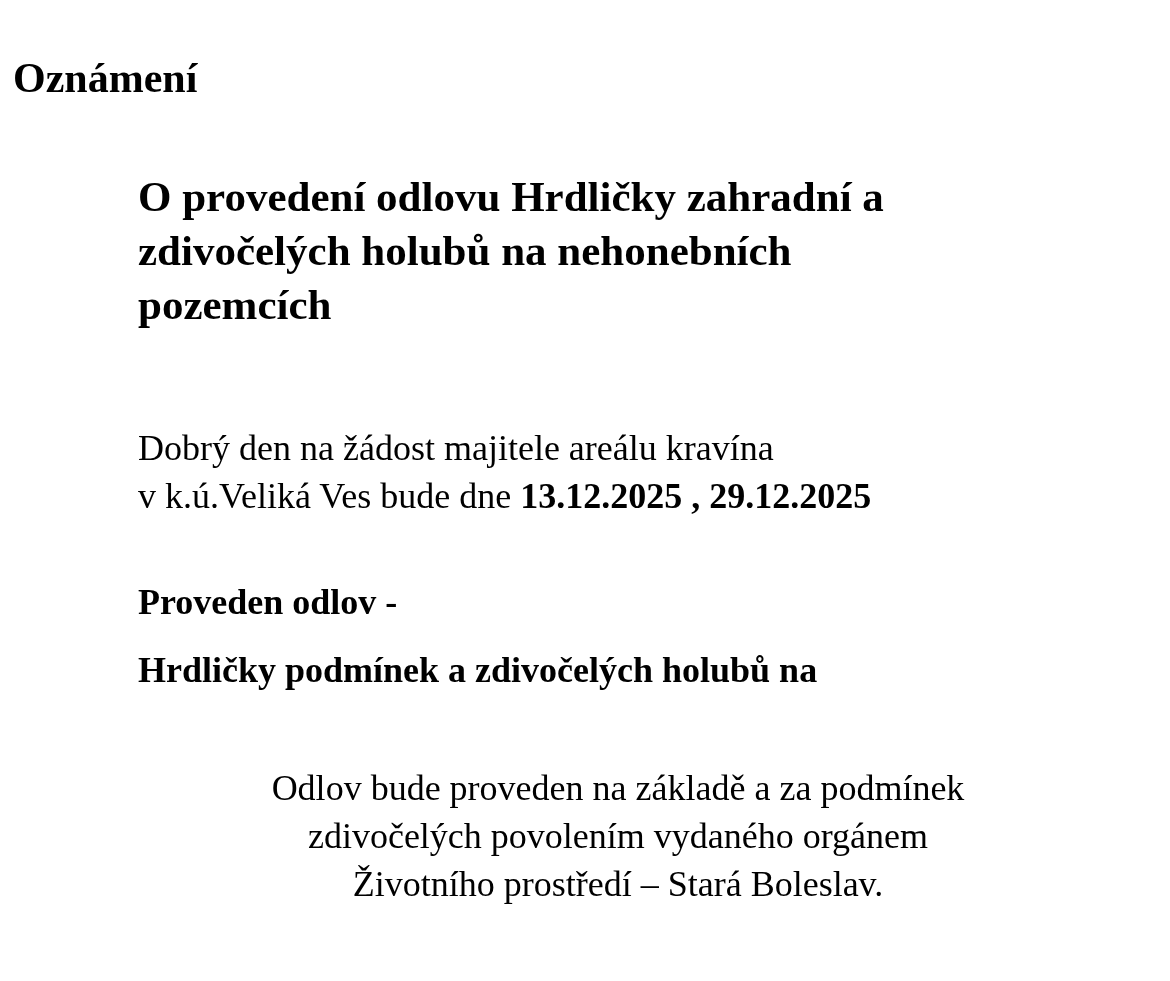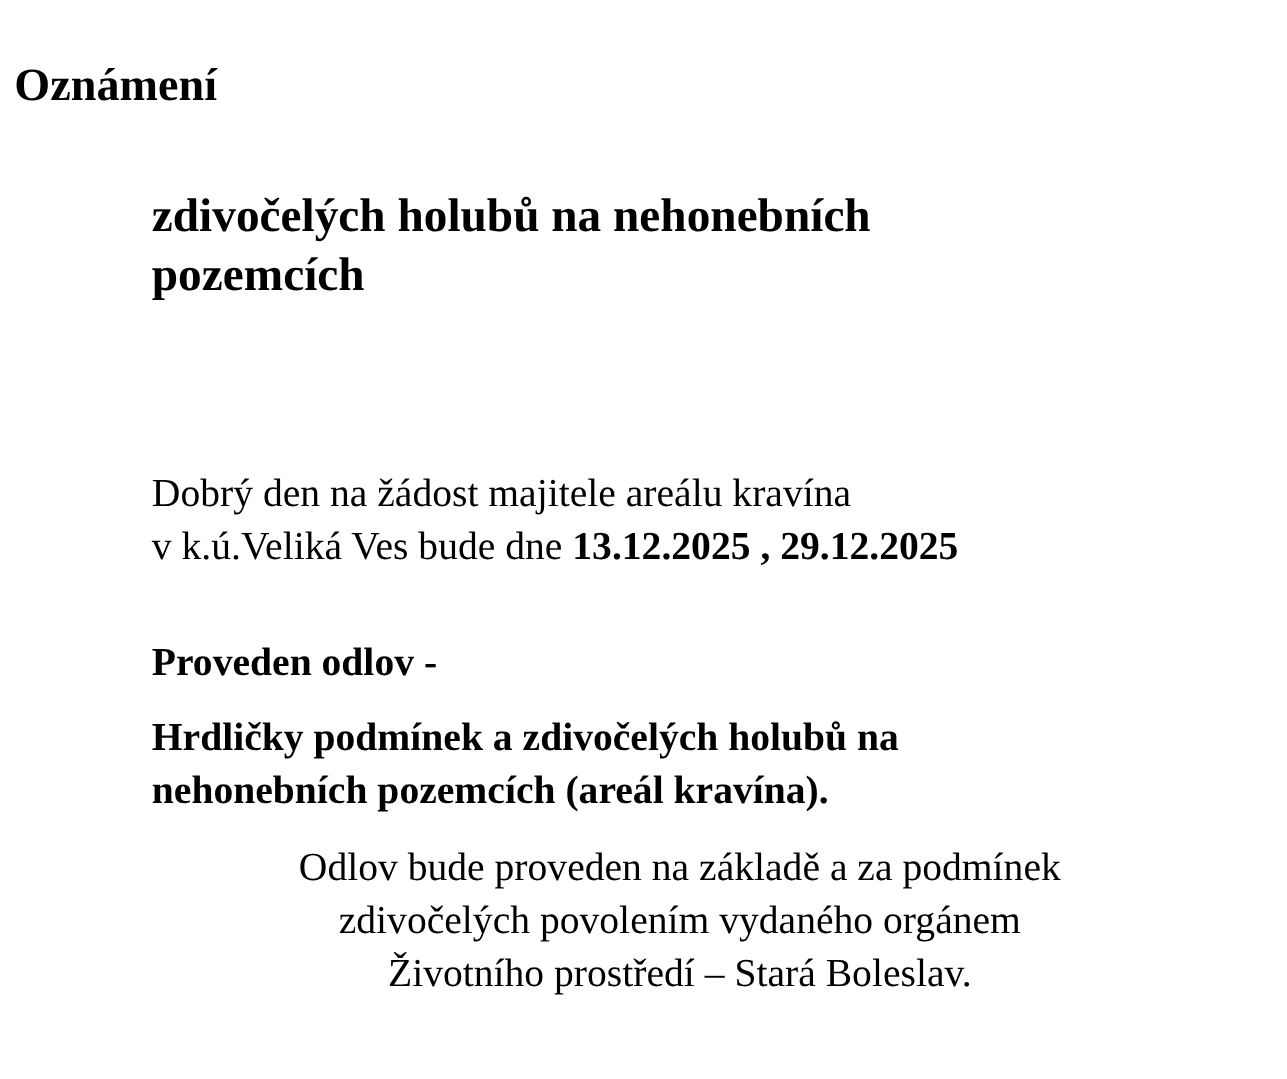--- a/index.html
+++ b/index.html
@@ -51,35 +51,35 @@
     .p2 { top: 578px; }
     .p3 { top: 646px; }
     .p4 { top: 764px; text-align: center; }
   </style>
 </head>
 <body>
 
 <h1 class="doc-title">Oznámení</h1>
 
 <h2 class="subject">
+  <span>O provedení odlovu Hrdličky zahradní a</span>
   <span>zdivočelých holubů na nehonebních</span>
   <span>pozemcích</span>
 </h2>
 
 <div class="body-block p1">
   <span class="line">Dobrý den na žádost majitele areálu kravína</span>
   <span class="line"><span>v k.ú.Veliká Ves bude dne </span><span class="b">13.12.2025 , 29.12.2025</span></span>
 </div>
 
 <div class="body-block p2 b">
   <span class="line">Proveden odlov -</span>
 </div>
 
 <div class="body-block p3 b">
   <span class="line">Hrdličky podmínek a zdivočelých holubů na</span>
-  <span class="line">nehonebních pozemcích (areál kravína).</span>
 </div>
 
 <div class="body-block p4">
   <span class="line">Odlov bude proveden na základě a za podmínek</span>
   <span class="line">zdivočelých povolením vydaného orgánem</span>
   <span class="line">Životního prostředí – Stará Boleslav.</span>
 </div>
 
 </body></html>

